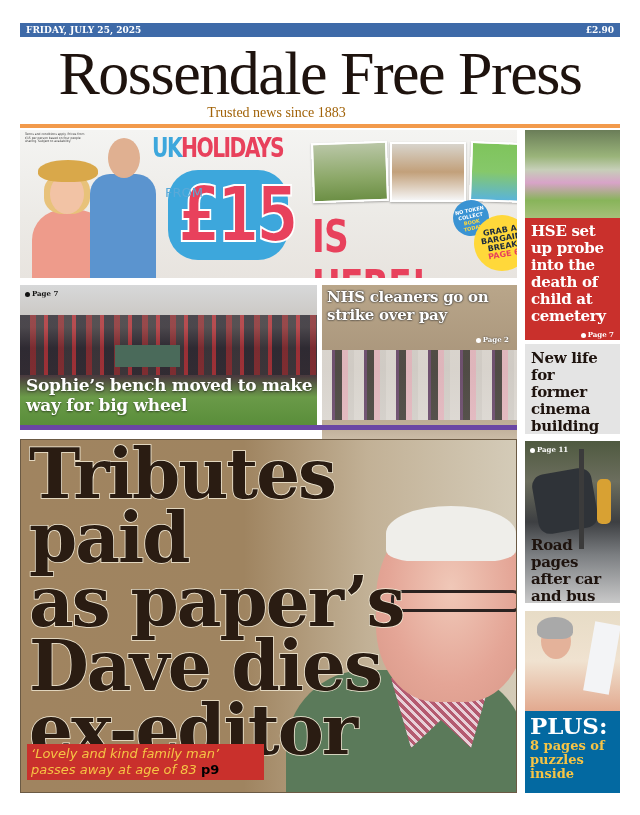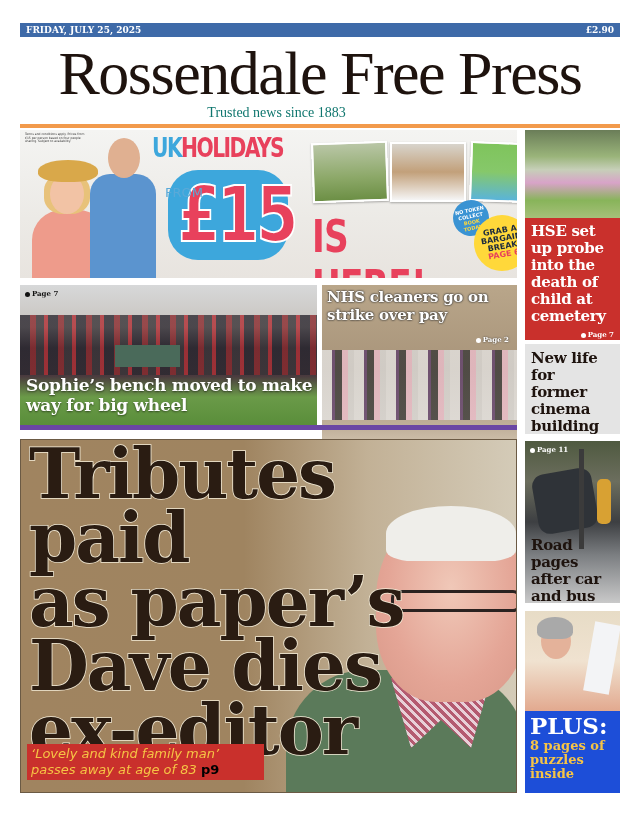--- a/index.html
+++ b/index.html
@@ -1,19 +1,19 @@
 <!DOCTYPE html>
 <html><head>
 <meta charset="utf-8">
 <style>
   * { box-sizing: border-box; margin: 0; padding: 0; }
   body { width: 640px; height: 815px; background: #ffffff; font-family: "DejaVu Serif", serif; position: relative; overflow: hidden; }
   .topbar { position: absolute; left: 20px; top: 23px; width: 600px; height: 14px; background: #3e6aa8; color: #fff; font-family: "DejaVu Serif", serif; font-weight: bold; font-size: 9px; line-height: 14px; padding: 0 6px; display: flex; justify-content: space-between; }
   .masthead { position: absolute; left: 18px; top: 40px; width: 604px; text-align: center; font-family: "Liberation Serif", serif; font-size: 62px; line-height: 66px; color: #1e130e; letter-spacing: -1.5px; }
-  .tagline { position: absolute; left: 0; top: 105px; width: 553px; text-align: center; font-family: "Liberation Serif", serif; font-size: 14px; color: #0f766e; }
+  .tagline { position: absolute; left: 0; top: 105px; width: 553px; text-align: center; font-family: "Liberation Serif", serif; font-size: 14px; color: #a16207; }
   .orange-rule { position: absolute; left: 20px; top: 124px; width: 600px; height: 4px; background: #f29a4c; }
 
   
   .ad { position: absolute; left: 20px; top: 130px; width: 497px; height: 148px; background: linear-gradient(180deg,#f4f4f2 0%,#eceae6 60%,#e8e4df 100%); overflow: hidden; }
   .ad-disclaimer { position: absolute; left: 5px; top: 3px; width: 60px; font-size: 3px; line-height: 3.5px; color: #333; font-family: "DejaVu Sans", sans-serif; }
   .ad-person1 { position: absolute; left: 8px; top: 30px; width: 80px; height: 118px; }
   .ad-person1 .hat { position: absolute; left: 10px; top: 0; width: 60px; height: 22px; background: #d9a84a; border-radius: 50% 50% 40% 40%; }
   .ad-person1 .face { position: absolute; left: 22px; top: 14px; width: 34px; height: 40px; background: #f2c3a5; border-radius: 50%; }
   .ad-person1 .hair { position: absolute; left: 16px; top: 14px; width: 46px; height: 40px; background: #e8c27a; border-radius: 40%; }
   .ad-person1 .body { position: absolute; left: 4px; top: 50px; width: 76px; height: 70px; background: #ee9b8b; border-radius: 30px 30px 0 0; }
@@ -51,21 +51,21 @@
   .rc2 .pageref .dot { background: #1e130e; }
 
   .rc3 { position: absolute; left: 525px; top: 441px; width: 95px; height: 162px; background: linear-gradient(180deg,#4f5a40 0%,#6c6e5e 25%,#3d3f42 50%,#7a7d80 70%,#c9c9c9 100%); overflow: hidden; }
   .rc3 .pagetop { position: absolute; left: 5px; top: 4px; color: #fff; font-family: "DejaVu Serif", serif; font-weight: bold; font-size: 7px; }
   .rc3 .pagetop .dot { display: inline-block; width: 5px; height: 5px; border-radius: 50%; background: #fff; margin-right: 2px; vertical-align: middle; }
   .rc3 .car { position: absolute; left: 10px; top: 30px; width: 60px; height: 60px; background: #2f3338; border-radius: 12px; transform: rotate(-10deg); }
   .rc3 .pole { position: absolute; left: 54px; top: 8px; width: 5px; height: 100px; background: #3b3b3b; }
   .rc3 .fire { position: absolute; left: 72px; top: 38px; width: 14px; height: 45px; background: #d8a133; border-radius: 5px; }
   .rc3 .h { position: absolute; left: 6px; top: 96px; color: #1e130e; font-family: "DejaVu Serif", serif; font-weight: bold; font-size: 15px; line-height: 17px; letter-spacing: -0.3px; }
 
-  .rc4 { position: absolute; left: 525px; top: 611px; width: 95px; height: 182px; background: #1d4ed8; overflow: hidden; }
+  .rc4 { position: absolute; left: 525px; top: 611px; width: 95px; height: 182px; background: #0369a1; overflow: hidden; }
   .rc4 .img { width: 95px; height: 100px; background: linear-gradient(180deg,#e7dcc6 0%,#f0e2d0 50%,#e2a98f 100%); position: relative; }
   .rc4 .img .face { position: absolute; left: 16px; top: 12px; width: 30px; height: 36px; background: #e4b29a; border-radius: 50%; }
   .rc4 .img .hair { position: absolute; left: 12px; top: 6px; width: 36px; height: 22px; background: #a9a9a9; border-radius: 50% 50% 30% 30%; }
   .rc4 .img .paper { position: absolute; left: 64px; top: 12px; width: 26px; height: 70px; background: #f3f4f6; transform: rotate(10deg); }
   .rc4 .plus { color: #fff; font-family: "DejaVu Serif", serif; font-weight: bold; font-size: 23px; line-height: 26px; padding: 2px 5px 0 5px; }
   .rc4 .sub { color: #f6c445; font-family: "DejaVu Serif", serif; font-weight: bold; font-size: 13px; line-height: 14px; padding: 0 5px; }
 
   
   .story1 { position: absolute; left: 20px; top: 285px; width: 297px; height: 140px; background: linear-gradient(180deg,#d7d8d9 0%,#c8c4be 30%,#38323a 45%,#4a3a3e 65%,#6a9a48 80%,#5a8e3a 100%); overflow: hidden; }
   .story1 .crowd { position: absolute; left: 0; top: 30px; width: 297px; height: 60px; background: repeating-linear-gradient(90deg,#2c2830 0 10px,#8b2a2e 10px 16px,#3a3438 16px 24px,#b22f35 24px 28px); opacity: .8; }

